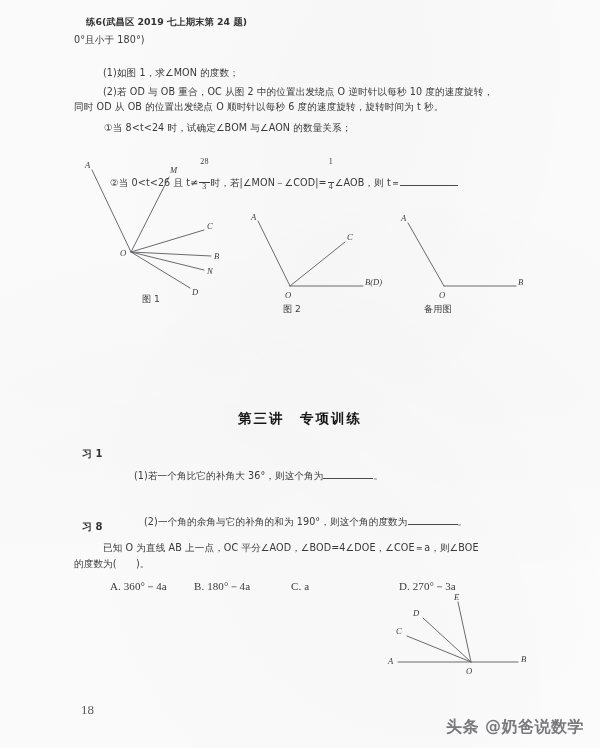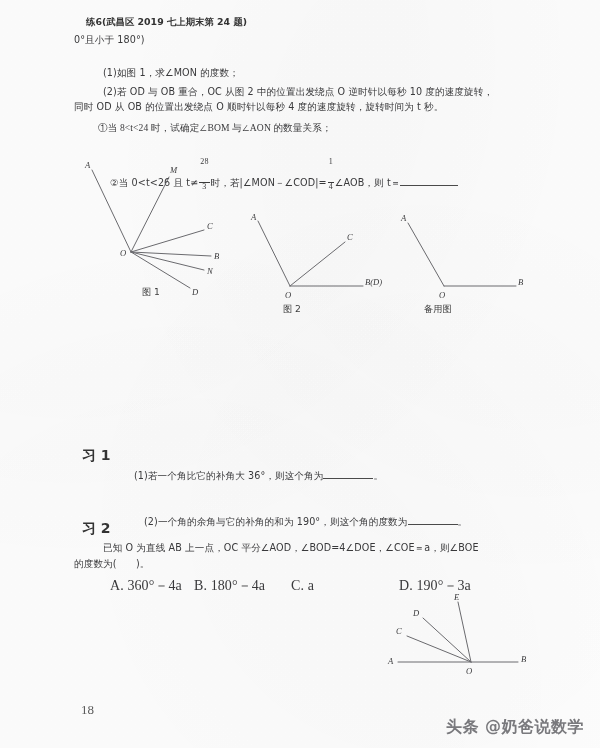--- a/index.html
+++ b/index.html
@@ -34,21 +34,21 @@
   }
   .content {
     position: absolute;
     left: 0; top: 0; right: 0; bottom: 0;
   }
 
   
   .ln {
     position: absolute;
     white-space: nowrap;
-    font-size: 14px;
+    font-size: 11px;
     line-height: 14px;
     color: #39393b;
     letter-spacing: .1px;
   }
   .cn { font-family: "DejaVu Sans", "Liberation Sans", sans-serif; font-size: 9.6px; }
   .mr { font-family: "Liberation Serif", serif; }
 
   
   .prob-title {
     position: absolute;
@@ -91,21 +91,21 @@
     font-weight: bold;
     font-size: 13.5px;
     letter-spacing: 2px;
     color: #171717;
   }
 
   
   .exno {
     position: absolute;
     font-family: "DejaVu Sans", "Liberation Sans", sans-serif;
-    font-size: 14px;
+    font-size: 10px;
     font-weight: bold;
     color: #333;
   }
 
   
   .cap {
     position: absolute;
     font-family: "DejaVu Sans", "Liberation Sans", sans-serif;
     font-size: 9.2px;
     color: #3c3c3c;
@@ -154,23 +154,23 @@
 
     <div class="prob-title">练6(武昌区 2019 七上期末第 24 题)</div>
 
 
     <div class="ln cn" style="left:74px; top:33px;">0°且小于 180°)</div>
 
     <div class="ln cn" style="left:103px; top:66px;">(1)如图 1，求∠MON 的度数；</div>
 
     <div class="ln cn" style="left:103px; top:85px;">(2)若 OD 与 OB 重合，OC 从图 2 中的位置出发绕点 O 逆时针以每秒 10 度的速度旋转，</div>
 
-    <div class="ln cn" style="left:74px; top:100px;">同时 OD 从 OB 的位置出发绕点 O 顺时针以每秒 4 度的速度旋转，旋转时间为 t 秒。</div>
-
-    <div class="ln cn" style="left:98px; top:121px;font-family:Liberation Serif, serif;">①当 8&lt;t&lt;24 时，试确定∠BOM 与∠AON 的数量关系；</div>
+    <div class="ln cn" style="left:74px; top:100px;">同时 OD 从 OB 的位置出发绕点 O 顺时针以每秒 6 度的速度旋转，旋转时间为 t 秒。</div>
+
+    <div class="ln cn" style="left:104px; top:121px;">①当 8&lt;t&lt;24 时，试确定∠BOM 与∠AON 的数量关系；</div>
 
     <div class="ln cn" style="left:110px; top:142px;">
       <span>②当 0&lt;t&lt;26 且 t≠</span><span class="frac"><span class="num">28</span><span class="den">3</span></span><span>时，若|∠MON－∠COD|=</span><span class="frac"><span class="num">1</span><span class="den">4</span></span><span>∠AOB，则 t＝</span><span class="blank" style="width:58px; height:9px;"></span>
     </div>
 
     <svg width="150" height="150" style="left:80px; top:160px;">
 
       <line x1="51" y1="92" x2="12" y2="10"></line>
       <line x1="51" y1="92" x2="89" y2="17"></line>
       <line x1="51" y1="92" x2="124" y2="70"></line>
@@ -179,21 +179,21 @@
       <line x1="51" y1="92" x2="110" y2="128"></line>
 
       <text class="ptlabel" x="5" y="8">A</text>
       <text class="ptlabel" x="90" y="13">M</text>
       <text class="ptlabel" x="127" y="69">C</text>
       <text class="ptlabel" x="134" y="99">B</text>
       <text class="ptlabel" x="127" y="114">N</text>
       <text class="ptlabel" x="112" y="135">D</text>
       <text class="ptlabel" x="40" y="96">O</text>
     </svg>
-    <div class="cap" style="left:142px; top:286px;">图 1</div>
+    <div class="cap" style="left:142px; top:293px;">图 1</div>
 
     <svg width="150" height="100" style="left:246px; top:213px;">
       <line x1="44" y1="73" x2="12" y2="8"></line>
       <line x1="44" y1="73" x2="99" y2="29"></line>
       <line x1="44" y1="73" x2="117" y2="73"></line>
 
       <text class="ptlabel" x="5" y="7">A</text>
       <text class="ptlabel" x="101" y="27">C</text>
       <text class="ptlabel" x="119" y="72">B(D)</text>
       <text class="ptlabel" x="39" y="85">O</text>
@@ -203,52 +203,53 @@
     <svg width="140" height="100" style="left:396px; top:213px;">
       <line x1="48" y1="73" x2="12" y2="10"></line>
       <line x1="48" y1="73" x2="120" y2="73"></line>
 
       <text class="ptlabel" x="5" y="8">A</text>
       <text class="ptlabel" x="122" y="72">B</text>
       <text class="ptlabel" x="43" y="85">O</text>
     </svg>
     <div class="cap" style="left:424px; top:303px;">备用图</div>
 
+    <div class="section-head">第三讲　专项训练</div>
 
     <div class="exno" style="left:82px; top:447px;">习 1</div>
 
     <div class="ln cn" style="left:110px; top:469px;margin-left:24px;">
       <span>(1)若一个角比它的补角大 36°，则这个角为</span><span class="blank" style="width:50px; height:9px;"></span><span>。</span>
     </div>
 
     <div class="ln cn" style="left:110px; top:515px;margin-left:34px;">
       <span>(2)一个角的余角与它的补角的和为 190°，则这个角的度数为</span><span class="blank" style="width:50px; height:9px;"></span><span>。</span>
     </div>
 
-    <div class="exno" style="left:82px; top:520px;">习 2</div>
+    <div class="exno" style="left:82px; top:520px;">习 8</div>
 
     <div class="ln cn" style="left:103px; top:541px;">已知 O 为直线 AB 上一点，OC 平分∠AOD，∠BOD=4∠DOE，∠COE＝a，则∠BOE</div>
 
     <div class="ln cn" style="left:74px; top:557px;">的度数为(　　)。</div>
 
     <div class="ln" style="left:110px; top:579px;">
       <span class="mr">A.</span>
       <span class="mr">360°－4a</span>
     </div>
     <div class="ln" style="left:194px; top:579px;">
       <span class="mr">B.</span>
       <span class="mr">180°－4a</span>
     </div>
     <div class="ln" style="left:291px; top:579px;">
       <span class="mr">C.</span>
       <span class="mr">a</span>
     </div>
     <div class="ln" style="left:399px; top:579px;">
       <span class="mr">D.</span>
-      <span class="mr">190°－3a</span>
+      <span class="mr">270°－3a</span>
     </div>
 
     <svg width="165" height="95" style="left:376px; top:592px;">
       <line x1="22" y1="70" x2="142" y2="70"></line>
       <line x1="95" y1="70" x2="31" y2="44"></line>
       <line x1="95" y1="70" x2="47" y2="26"></line>
       <line x1="95" y1="70" x2="82" y2="10"></line>
 
       <text class="ptlabel" x="12" y="72">A</text>
       <text class="ptlabel" x="145" y="70">B</text>

